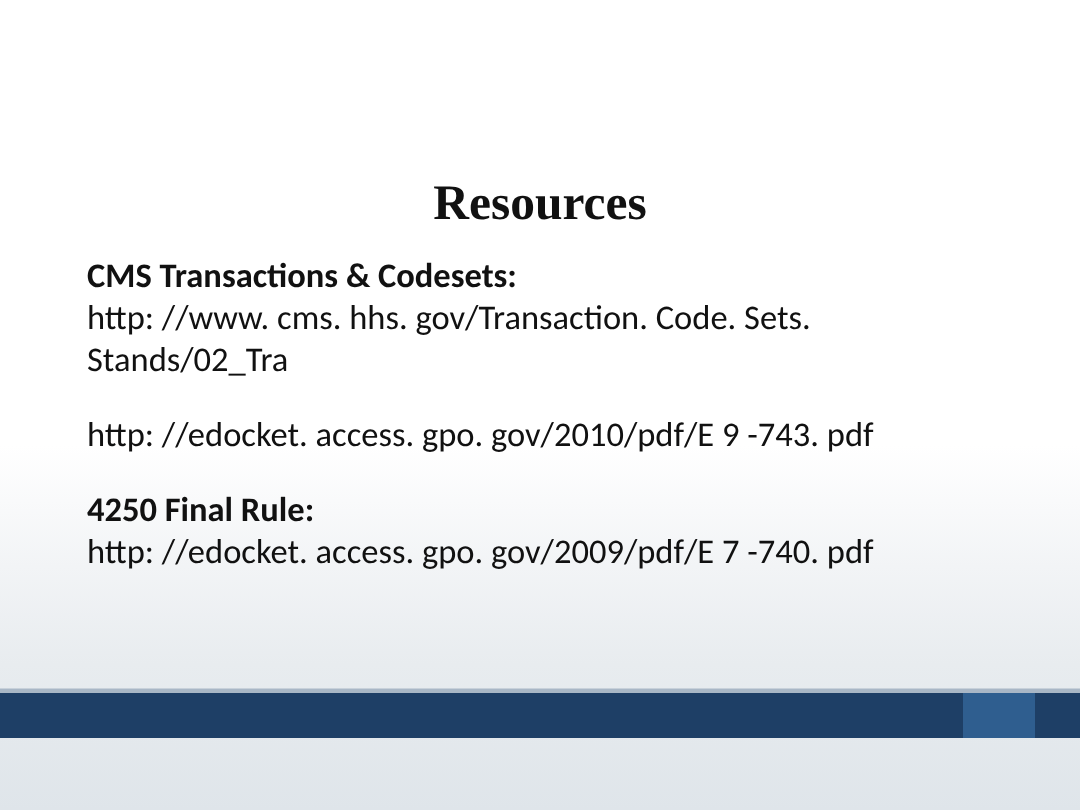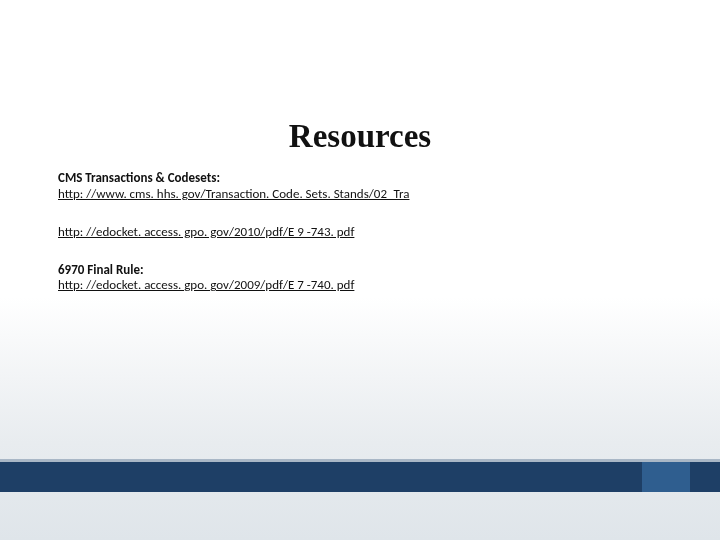--- a/index.html
+++ b/index.html
@@ -35,31 +35,30 @@
     font-size: 33px;
     font-weight: 700;
     color: #111;
   }
   .content {
     position: absolute;
     top: 170px;
     left: 58px;
     right: 60px;
     color: #111;
-    font-size: 13px;
+    font-size: 23px;
     line-height: 1.22;
   }
   .item {
     margin-bottom: 22px;
   }
   .label {
     font-weight: 700;
   }
   .link {
-    text-decoration: underline;
     color: #111;
     word-break: break-word;
     cursor: pointer;
     display: inline;
   }
   .footer-bar {
     position: absolute;
     left: 0;
     right: 0;
     bottom: 48px;
@@ -99,21 +98,21 @@
       </span>
     </div>
 
     <div class="item">
       <span class="link">
         <span>http: //edocket. access. gpo. gov/2010/pdf/E 9 -743. pdf</span>
       </span>
     </div>
 
     <div class="item">
-      <div class="label">6970 Final Rule:</div>
+      <div class="label">4250 Final Rule:</div>
       <span class="link">
         <span>http: //edocket. access. gpo. gov/2009/pdf/E 7 -740. pdf</span>
       </span>
     </div>
 
   </div>
 
   <div class="footer-bar"></div>
   <div class="footer-accent"></div>
 </div>

